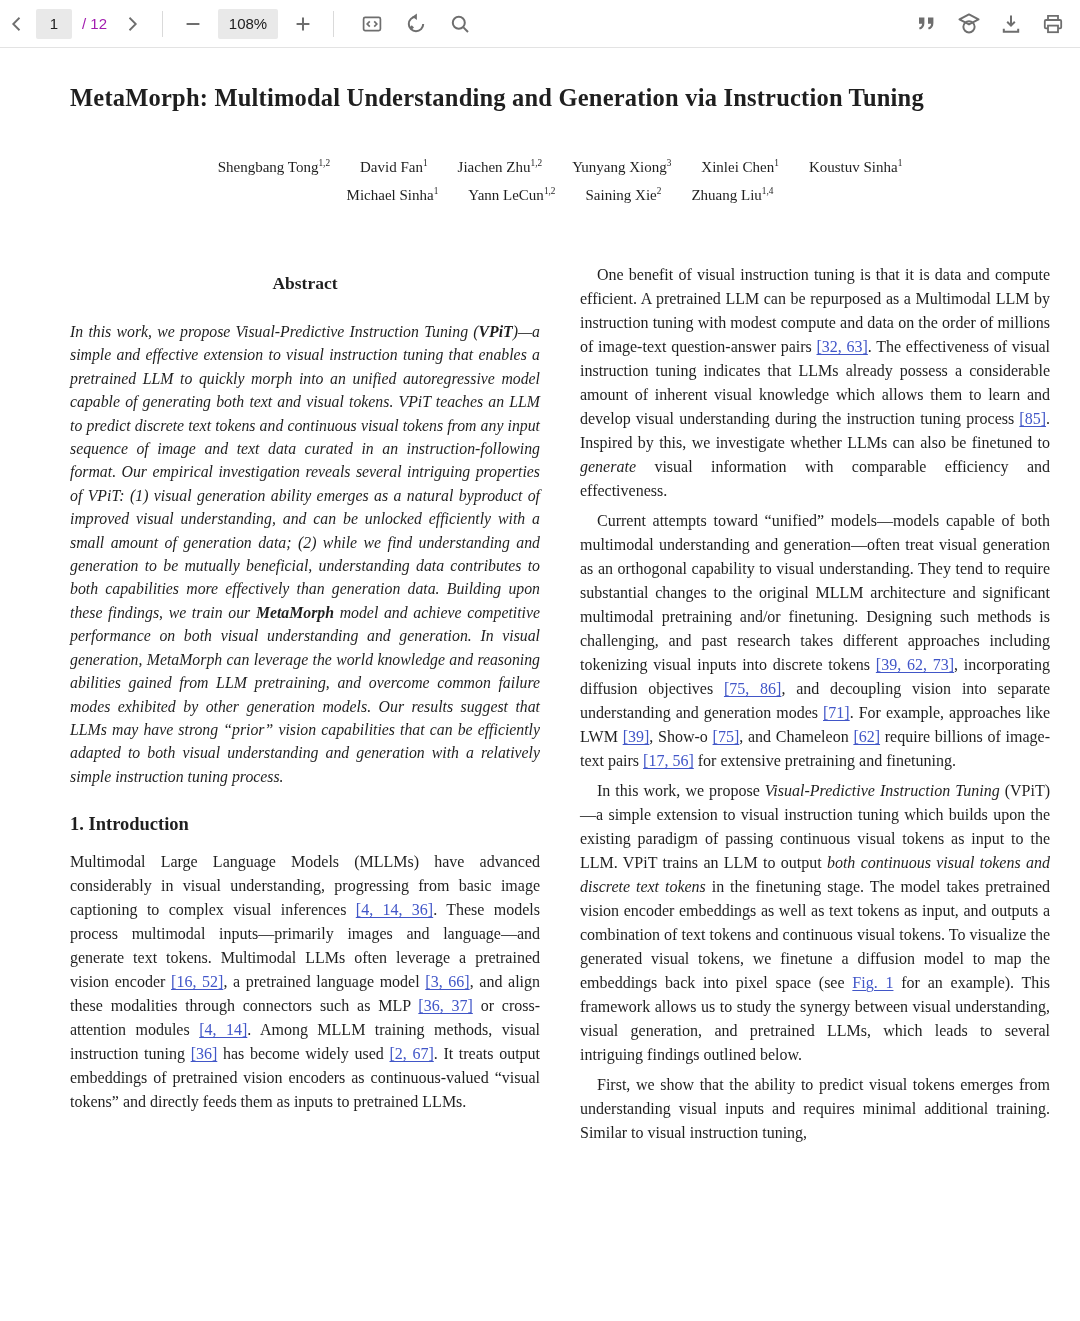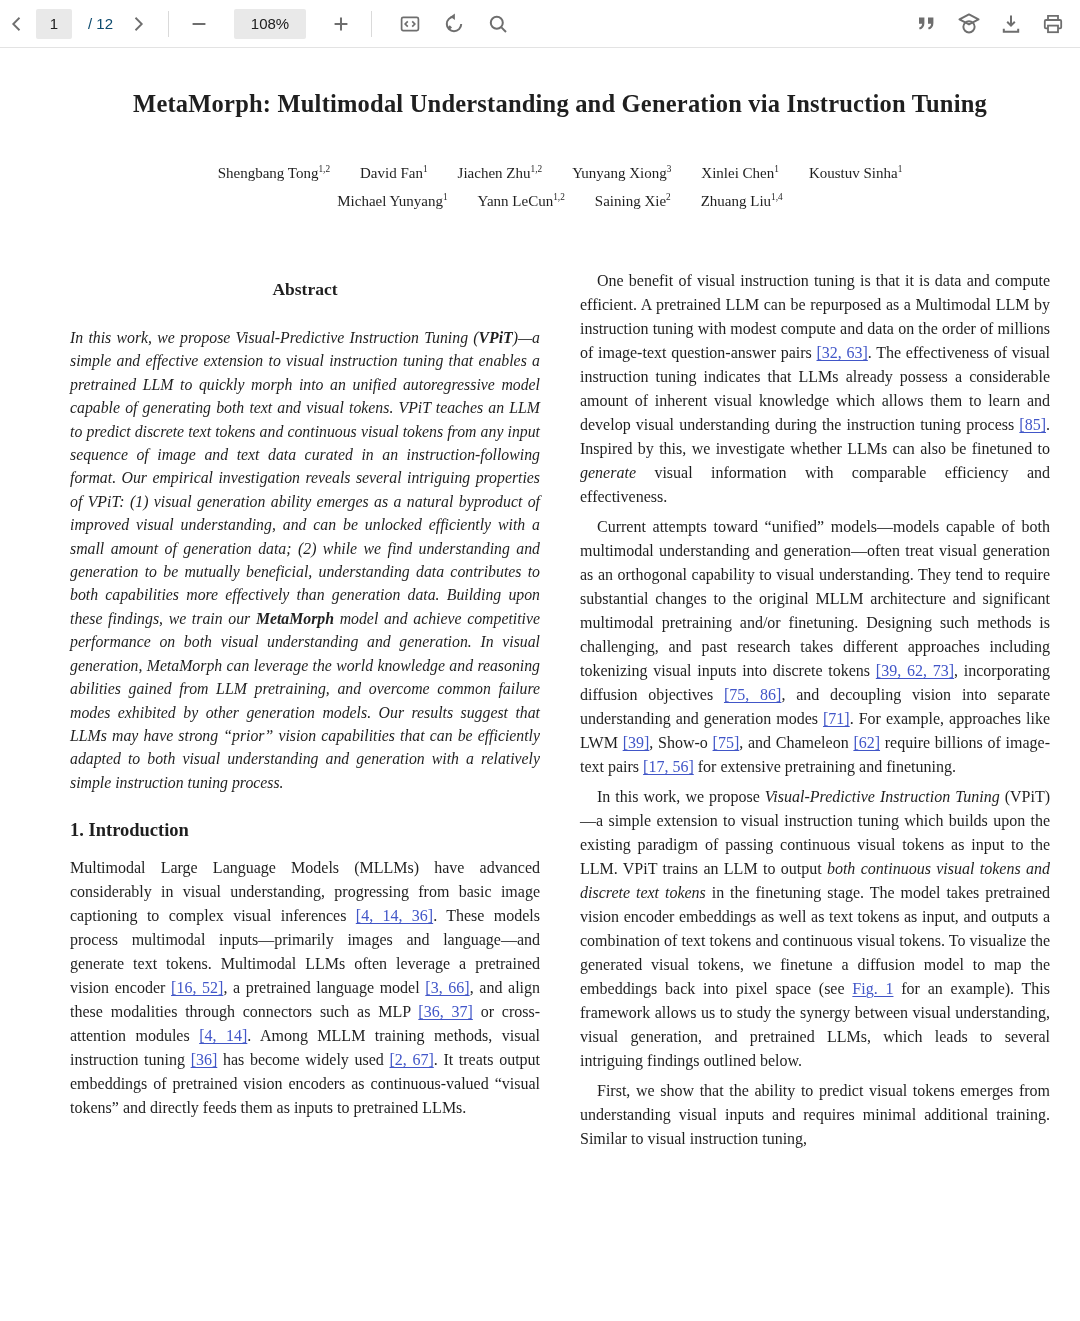--- a/index.html
+++ b/index.html
@@ -14,31 +14,31 @@
 
   
   .toolbar{height:48px;display:flex;align-items:center;padding:0 12px 0 2px;
            border-bottom:1px solid #e3e3e3;background:#fff;}
   .tb-btn{background:none;border:none;padding:0;width:30px;height:34px;
           display:flex;align-items:center;justify-content:center;color:var(--tbicon);cursor:pointer;}
   .tb-btn svg{display:block;}
   .chip{background:var(--chip);border-radius:2px;height:30px;display:flex;align-items:center;
         justify-content:center;font-size:15px;color:#202020;}
   .page-chip{width:36px;margin-left:4px;}
-  .page-total{margin-left:16px;font-size:15px;color:#0c4a6e;}
+  .page-total{margin-left:10px;font-size:15px;color:#a21caf;}
   .next-btn{margin-left:10px;}
   .tb-sep{width:1px;height:26px;background:#dadada;margin:0 15px;}
-  .zoom-chip{width:72px;margin:0 20px;}
+  .zoom-chip{width:60px;margin:0 10px;}
   .mid-icons{display:flex;align-items:center;gap:14px;margin-left:8px;}
   .tb-spacer{flex:1;}
   .tb-right{display:flex;align-items:center;gap:12px;}
 
   
   .page{padding:36px 30px 0 70px;font-family:"Liberation Serif",serif;color:var(--text);}
-  .title{font-size:24.5px;font-weight:bold;text-align:center;margin:6px;letter-spacing:.2px;}
+  .title{font-size:24.5px;font-weight:bold;margin:0;letter-spacing:.2px;}
   .authors{margin-top:42px;text-align:center;font-size:15px;line-height:27.5px;}
   .author-line{white-space:nowrap;}
   .seg-sup{vertical-align:super;font-size:62%;line-height:0;}
   .seg-gap{display:inline-block;width:30px;}
   .cols{display:flex;gap:40px;margin-top:54px;}
   .col{width:470px;}
   .abstract-h{font-size:17.5px;font-weight:bold;text-align:center;margin:10px 0 26px;}
   .abstract{font-style:italic;font-size:15.8px;line-height:23.4px;text-align:justify;margin:0;}
   .section-h{font-size:18.5px;font-weight:bold;margin:26px 0 15px;}
   .body{font-size:16px;line-height:24px;text-align:justify;margin:0;}
@@ -157,21 +157,21 @@
         </span>
       </button>
     </div>
   </div>
 
   <div class="page">
     <h1 class="title">MetaMorph: Multimodal Understanding and Generation via Instruction Tuning</h1>
 
     <div class="authors">
       <div class="author-line"><span>Shengbang Tong</span><span class="seg-sup">1,2</span><span class="seg-gap"></span><span>David Fan</span><span class="seg-sup">1</span><span class="seg-gap"></span><span>Jiachen Zhu</span><span class="seg-sup">1,2</span><span class="seg-gap"></span><span>Yunyang Xiong</span><span class="seg-sup">3</span><span class="seg-gap"></span><span>Xinlei Chen</span><span class="seg-sup">1</span><span class="seg-gap"></span><span>Koustuv Sinha</span><span class="seg-sup">1</span></div>
-      <div class="author-line"><span>Michael Yunyang</span><span class="seg-sup">1</span><span class="seg-gap"></span><span>Yann LeCun</span><span class="seg-sup">1,2</span><span class="seg-gap"></span><span>Saining Xie</span><span class="seg-sup">2</span><span class="seg-gap"></span><span>Zhuang Liu</span><span class="seg-sup">1,4</span></div>
+      <div class="author-line"><span>Michael Sinha</span><span class="seg-sup">1</span><span class="seg-gap"></span><span>Yann LeCun</span><span class="seg-sup">1,2</span><span class="seg-gap"></span><span>Saining Xie</span><span class="seg-sup">2</span><span class="seg-gap"></span><span>Zhuang Liu</span><span class="seg-sup">1,4</span></div>
     </div>
 
     <div class="cols">
       <div class="col">
         <h2 class="abstract-h">Abstract</h2>
         <p class="abstract"><span>In this work, we propose Visual-Predictive Instruction Tuning (</span><span class="seg-b">VPiT</span><span>)—a simple and effective extension to visual instruction tuning that enables a pretrained LLM to quickly morph into an unified autoregressive model capable of generating both text and visual tokens. VPiT teaches an LLM to predict discrete text tokens and continuous visual tokens from any input sequence of image and text data curated in an instruction-following format. Our empirical investigation reveals several intriguing properties of VPiT: (1) visual generation ability emerges as a natural byproduct of improved visual understanding, and can be unlocked efficiently with a small amount of generation data; (2) while we find understanding and generation to be mutually beneficial, understanding data contributes to both capabilities more effectively than generation data. Building upon these findings, we train our </span><span class="seg-b">MetaMorph</span><span> model and achieve competitive performance on both visual understanding and generation. In visual generation, MetaMorph can leverage the world knowledge and reasoning abilities gained from LLM pretraining, and overcome common failure modes exhibited by other generation models. Our results suggest that LLMs may have strong “prior” vision capabilities that can be efficiently adapted to both visual understanding and generation with a relatively simple instruction tuning process.</span></p>
         <h2 class="section-h">1. Introduction</h2>
         <p class="body"><span>Multimodal Large Language Models (MLLMs) have advanced considerably in visual understanding, progressing from basic image captioning to complex visual inferences </span><span class="seg-a">[4, 14, 36]</span><span>. These models process multimodal inputs—primarily images and language—and generate text tokens. Multimodal LLMs often leverage a pretrained vision encoder </span><span class="seg-a">[16, 52]</span><span>, a pretrained language model </span><span class="seg-a">[3, 66]</span><span>, and align these modalities through connectors such as MLP </span><span class="seg-a">[36, 37]</span><span> or cross-attention modules </span><span class="seg-a">[4, 14]</span><span>. Among MLLM training methods, visual instruction tuning </span><span class="seg-a">[36]</span><span> has become widely used </span><span class="seg-a">[2, 67]</span><span>. It treats output embeddings of pretrained vision encoders as continuous-valued “visual tokens” and directly feeds them as inputs to pretrained LLMs.</span></p>
       </div>
       <div class="col">

